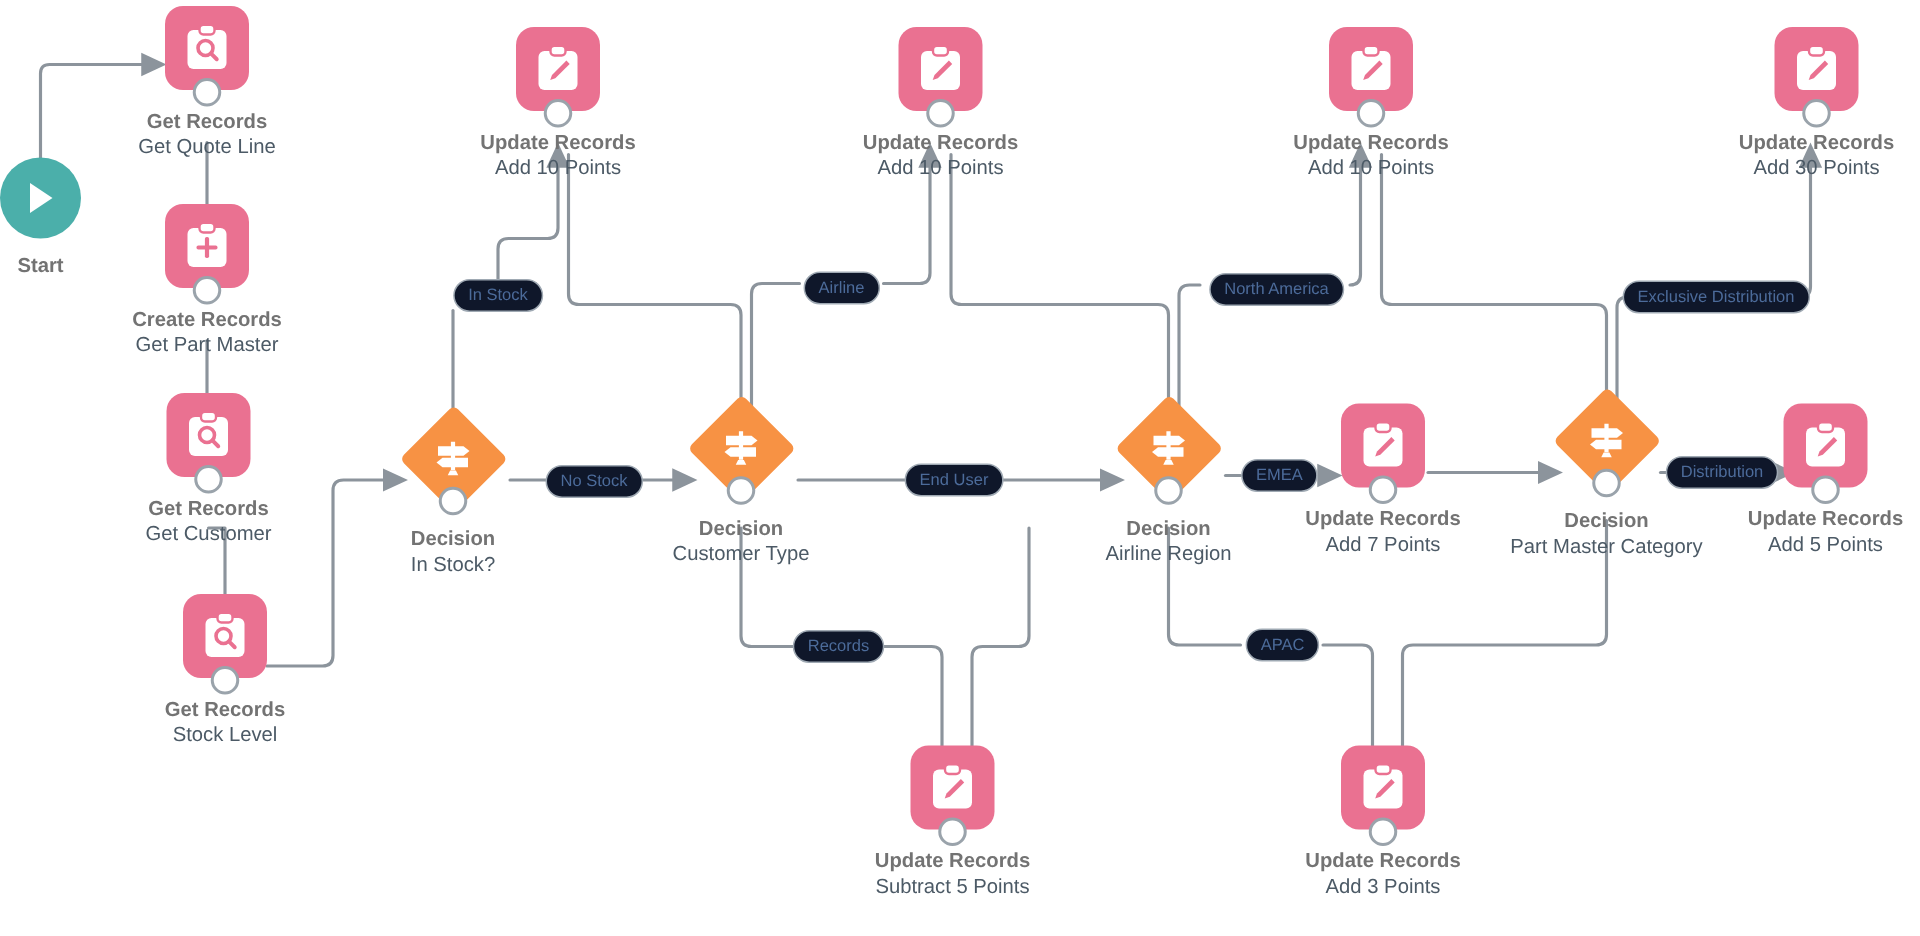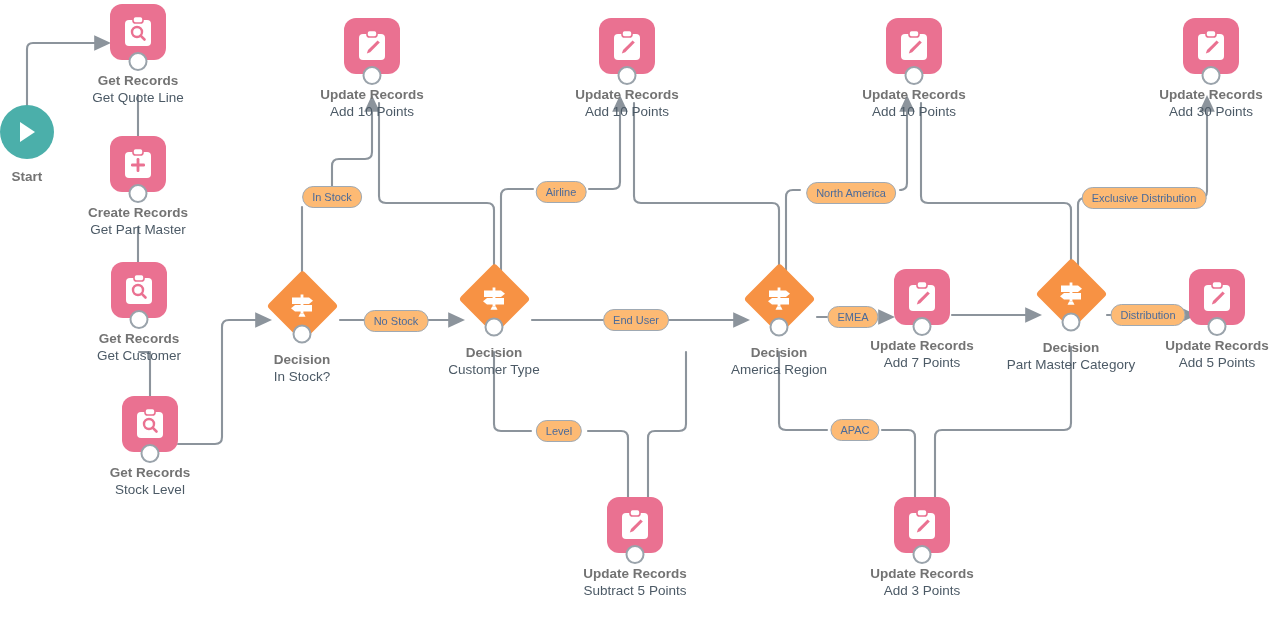--- a/index.html
+++ b/index.html
@@ -44,21 +44,21 @@
   }
   .lbl-sub{
     font-size:13.5px;color:#4C5A66;line-height:17px;white-space:nowrap;text-align:center;
   }
   .node.start .lbl-title{margin-top:9px;}
   .node.dec .lbl-title{margin-top:9px;}
 
   
   .pill{
     position:absolute;transform:translate(-50%,-50%);
-    background:#fdba74;border:1.4px solid #9FA9B3;border-radius:11px;
+    background:#0f172a;border:1.4px solid #9FA9B3;border-radius:11px;
     height:22px;line-height:20px;padding:0 9px;
     font-size:11px;color:#4C6B9A;white-space:nowrap;
     box-sizing:border-box;
   }
 </style>
 </head>
 <body>
 
 <div id="canvas">
 
@@ -251,21 +251,21 @@
       <div class="diamond"></div>
       <svg class="diamond-ico" width="30" height="30" viewBox="0 0 30 30">
         <rect x="13.6" y="4" width="2.8" height="19" fill="#fff"></rect>
         <path d="M5,7 h17 l4,3.2 l-4,3.2 h-17 z" fill="#fff"></path>
         <path d="M25,14.6 h-17 l-4,3.2 l4,3.2 h17 z" fill="#fff"></path>
         <path d="M11.5,26.3 h7 l-1.6,-3.2 h-3.8 z" fill="#fff"></path>
       </svg>
       <span class="handle"></span>
     </div>
     <div class="lbl-title">Decision</div>
-    <div class="lbl-sub">America Region</div>
+    <div class="lbl-sub">Airline Region</div>
   </div>
 
   <div class="node" style="left:914px;top:69px;">
     <div class="chip rec">
       <svg width="34" height="34" viewBox="0 0 34 34">
         <rect x="4" y="5" width="26" height="26" rx="4" fill="#fff"></rect>
         <rect x="12" y="1.5" width="10" height="6.5" rx="2.6" fill="#fff" stroke="#EA7191" stroke-width="1.6"></rect>
         <path d="M22.6,11.4 l2.2,2.2 l-9.6,9.6 l-3.4,1.2 l1.2,-3.4 z" fill="#EA7191"></path>
       </svg>
       <span class="handle"></span>
@@ -351,20 +351,20 @@
       <span class="handle"></span>
     </div>
     <div class="lbl-title">Update Records</div>
     <div class="lbl-sub">Add 3 Points</div>
   </div>
 
   <div class="pill" style="left:332px;top:197px;">In Stock</div>
   <div class="pill" style="left:396px;top:321px;">No Stock</div>
   <div class="pill" style="left:561px;top:192px;">Airline</div>
   <div class="pill" style="left:636px;top:320px;">End User</div>
-  <div class="pill" style="left:559px;top:431px;">Level</div>
+  <div class="pill" style="left:559px;top:431px;">Records</div>
   <div class="pill" style="left:851px;top:193px;">North America</div>
   <div class="pill" style="left:853px;top:317px;">EMEA</div>
   <div class="pill" style="left:855px;top:430px;">APAC</div>
   <div class="pill" style="left:1144px;top:198px;">Exclusive Distribution</div>
   <div class="pill" style="left:1148px;top:315px;">Distribution</div>
 
 </div>
 
 </body></html>

